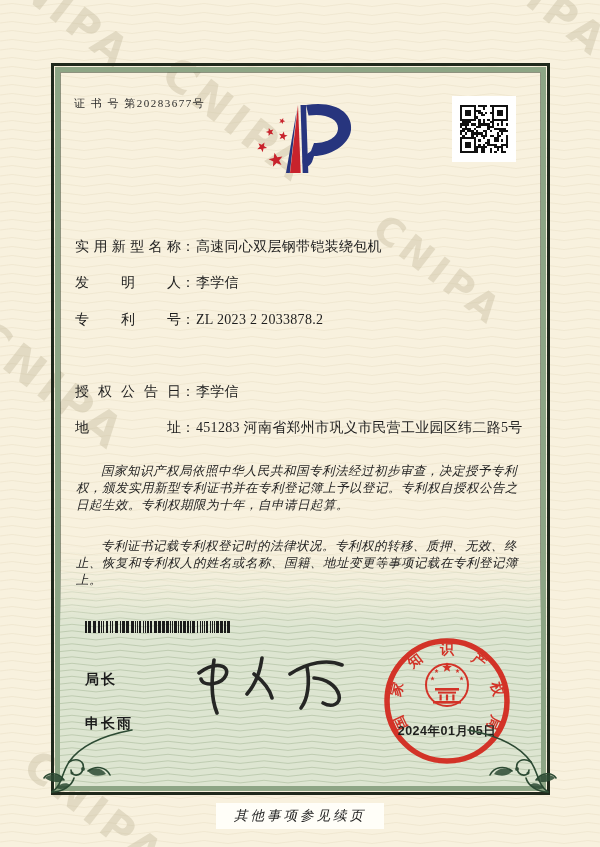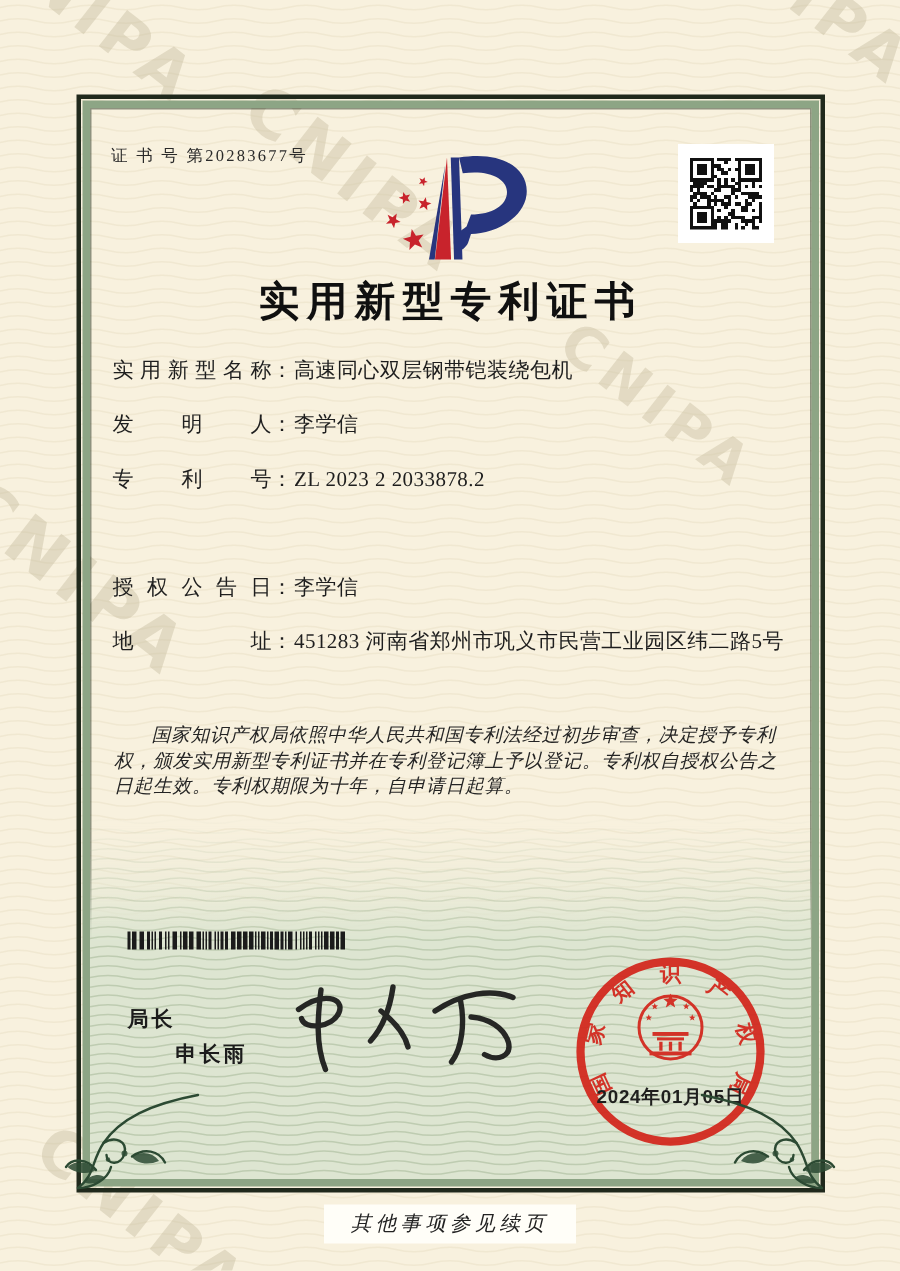--- a/index.html
+++ b/index.html
@@ -438,39 +438,39 @@
         <rect x="2" y="2" width="3" height="3" fill="#111"></rect>
         <rect x="14" y="0" width="7" height="7" fill="#111"></rect>
         <rect x="15" y="1" width="5" height="5" fill="#fff"></rect>
         <rect x="16" y="2" width="3" height="3" fill="#111"></rect>
         <rect x="0" y="14" width="7" height="7" fill="#111"></rect>
         <rect x="1" y="15" width="5" height="5" fill="#fff"></rect>
         <rect x="2" y="16" width="3" height="3" fill="#111"></rect>
       </svg>
   </div>
 
-  <div class="abs title">实用新型专利证书</div>
 
   <div class="fieldrow" style="top:238px;">
     <span class="flabel">实用新型名称</span><span class="fcolon">：</span><span class="fvalue">高速同心双层钢带铠装绕包机</span>
   </div>
   <div class="fieldrow" style="top:274px;">
     <span class="flabel">发明人</span><span class="fcolon">：</span><span class="fvalue">李学信</span>
   </div>
   <div class="fieldrow" style="top:311px;">
     <span class="flabel">专利号</span><span class="fcolon">：</span><span class="fvalue">ZL 2023 2 2033878.2</span>
   </div>
   <div class="fieldrow" style="top:383px;">
     <span class="flabel">授权公告日</span><span class="fcolon">：</span><span class="fvalue">李学信</span>
   </div>
   <div class="fieldrow" style="top:419px;">
     <span class="flabel">地址</span><span class="fcolon">：</span><span class="fvalue">451283 河南省郑州市巩义市民营工业园区纬二路5号</span>
   </div>
 
-  <div class="para" style="top:482px;font-style:italic;">国家知识产权局依照中华人民共和国专利法经过初步审查，决定授予专利权，颁发实用新型专利证书并在专利登记簿上予以登记。专利权自授权公告之日起生效。专利权期限为十年，自申请日起算。</div>
+  <div class="para" style="top:463px;font-style:italic;">国家知识产权局依照中华人民共和国专利法经过初步审查，决定授予专利权，颁发实用新型专利证书并在专利登记簿上予以登记。专利权自授权公告之日起生效。专利权期限为十年，自申请日起算。</div>
+  <div class="para" style="top:538px;">专利证书记载专利权登记时的法律状况。专利权的转移、质押、无效、终止、恢复和专利权人的姓名或名称、国籍、地址变更等事项记载在专利登记簿上。</div>
 
   <div class="barcode" id="barcode">
       <div class="bar" style="width: 2px; margin-right: 1px;"></div>
       <div class="bar" style="width: 3px; margin-right: 2px;"></div>
       <div class="bar" style="width: 3px; margin-right: 2px;"></div>
       <div class="bar" style="width: 2px; margin-right: 1px;"></div>
       <div class="bar" style="width: 1px; margin-right: 1px;"></div>
       <div class="bar" style="width: 1px; margin-right: 2px;"></div>
       <div class="bar" style="width: 2px; margin-right: 2px;"></div>
       <div class="bar" style="width: 1px; margin-right: 1px;"></div>
@@ -508,21 +508,21 @@
       <div class="bar" style="width: 1px; margin-right: 1px;"></div>
       <div class="bar" style="width: 1px; margin-right: 1px;"></div>
       <div class="bar" style="width: 1px; margin-right: 1px;"></div>
       <div class="bar" style="width: 3px; margin-right: 1px;"></div>
       <div class="bar" style="width: 3px; margin-right: 1px;"></div>
       <div class="bar" style="width: 2px; margin-right: 1px;"></div>
       <div class="bar" style="width: 3px; margin-right: 1px;"></div>
     </div>
 
   <div class="signer" style="top:671px;">局长</div>
-  <div class="signer" style="top:694px;margin-left:32px;">申长雨</div>
+  <div class="signer" style="top:715px;">申长雨</div>
 
   <svg class="abs" style="left:170px;top:646px;" width="190" height="72" viewBox="0 0 190 72">
     <g stroke="#171717" stroke-width="3.6" fill="none" stroke-linecap="round" stroke-linejoin="round" opacity=".92">
       <path d="M44,14 C42,30 40,50 47,67"></path>
       <path d="M29,27 C45,15 60,19 56,29 C52,39 33,41 31,33"></path>
       <path d="M92,12 C90,26 86,38 77,48"></path>
       <path d="M84,28 C94,36 100,44 102,52"></path>
       <path d="M120,28 C138,16 158,13 172,19"></path>
       <path d="M137,21 C140,36 138,53 131,62"></path>
       <path d="M144,32 C156,33 166,39 169,49 C171,58 162,62 153,57"></path>

